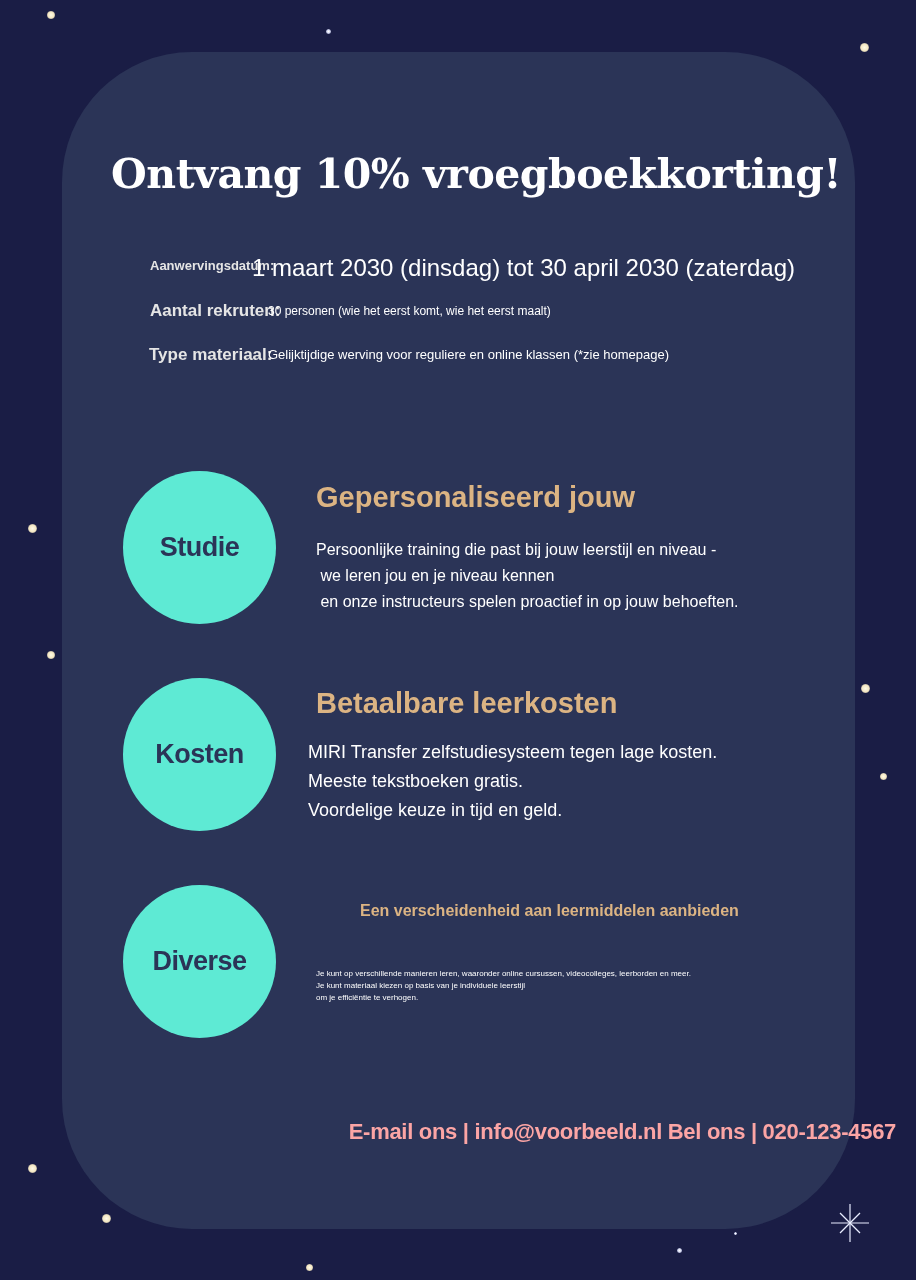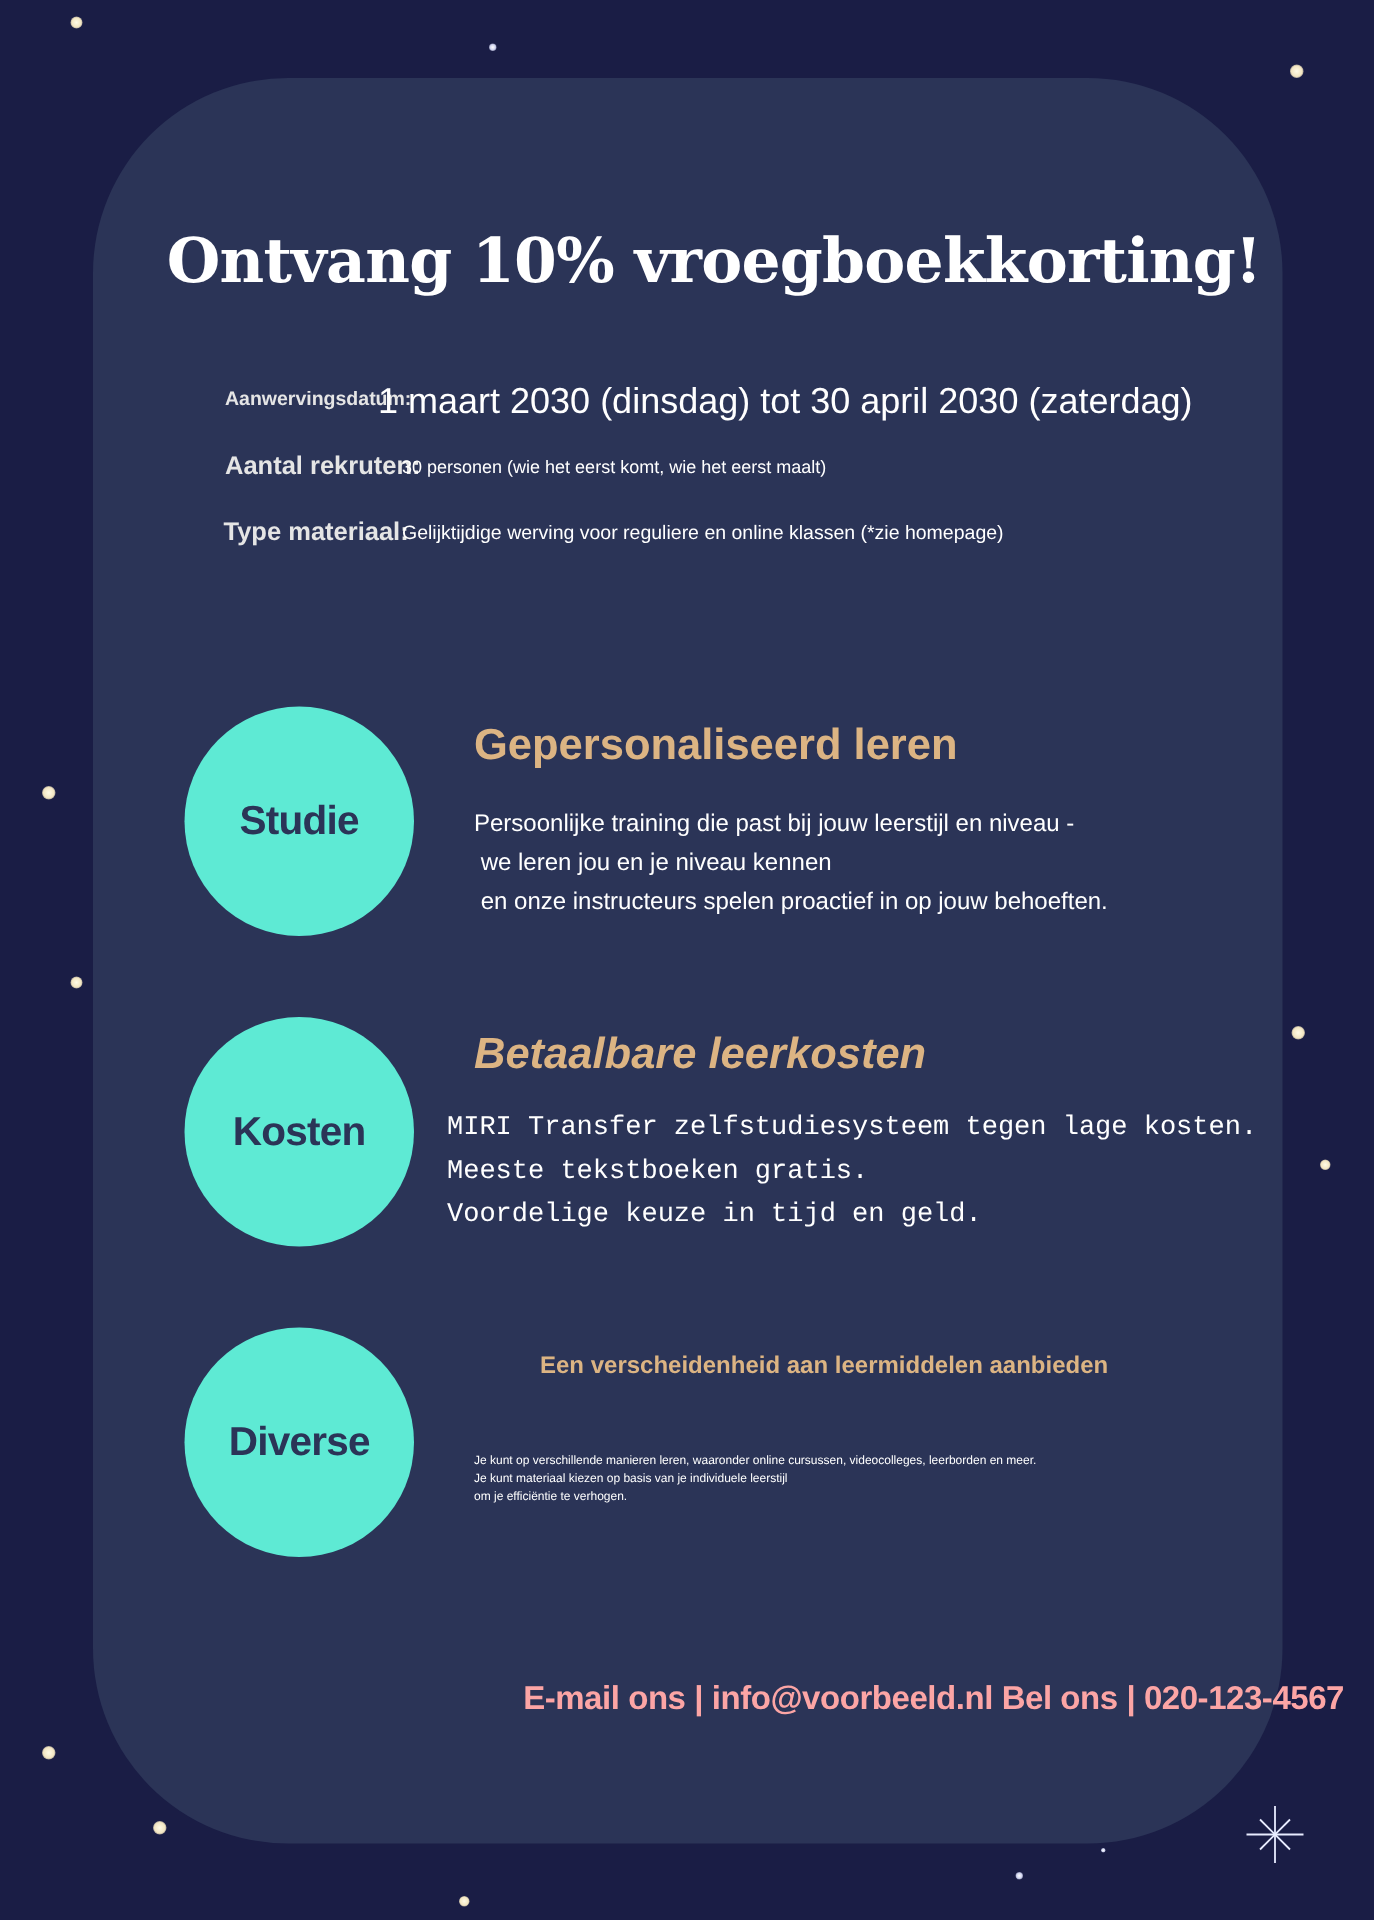--- a/index.html
+++ b/index.html
@@ -113,30 +113,30 @@
 
   <span class="info-label" style="left:150px;top:301px;font-size:17px;">Aantal rekruten:</span>
   <span class="info-value" style="left:268px;top:304px;font-size:12px;">30 personen (wie het eerst komt, wie het eerst maalt)</span>
 
   <span class="info-label" style="left:149px;top:345px;font-size:17px;">Type materiaal:</span>
   <span class="info-value" style="left:268px;top:347px;font-size:13px;">Gelijktijdige werving voor reguliere en online klassen (*zie homepage)</span>
 </div>
 
 <div>
   <div class="circle" style="left:123px;top:471px;">Studie</div>
-  <div class="feat-title" style="left:316px;top:481px;font-size:29px;">Gepersonaliseerd leren</div>
+  <div class="feat-title" style="left:316px;top:481px;font-size:29px;">Gepersonaliseerd jouw</div>
   <div class="feat-body" style="left:316px;top:537px;font-size:16px;line-height:26px;">Persoonlijke training die past bij jouw leerstijl en niveau -
  we leren jou en je niveau kennen
  en onze instructeurs spelen proactief in op jouw behoeften.</div>
 </div>
 
 <div>
   <div class="circle" style="left:123px;top:678px;">Kosten</div>
-  <div class="feat-title" style="left:316px;top:687px;font-size:29px;font-style:italic;">Betaalbare leerkosten</div>
-  <div class="feat-body" style="left:298px;top:738px;font-size:18px;line-height:29px;font-family:Liberation Mono, monospace;">MIRI Transfer zelfstudiesysteem tegen lage kosten.
+  <div class="feat-title" style="left:316px;top:687px;font-size:29px;">Betaalbare leerkosten</div>
+  <div class="feat-body" style="left:308px;top:738px;font-size:18px;line-height:29px;">MIRI Transfer zelfstudiesysteem tegen lage kosten.
 Meeste tekstboeken gratis.
 Voordelige keuze in tijd en geld.</div>
 </div>
 
 <div>
   <div class="circle" style="left:123px;top:885px;">Diverse</div>
   <div class="feat-title" style="left:315px;top:902px;font-size:16px;margin-left:45px;">Een verscheidenheid aan leermiddelen aanbieden</div>
   <div class="feat-body" style="left:316px;top:968px;font-size:8px;line-height:12px;">Je kunt op verschillende manieren leren, waaronder online cursussen, videocolleges, leerborden en meer.
 Je kunt materiaal kiezen op basis van je individuele leerstijl
 om je efficiëntie te verhogen.</div>

